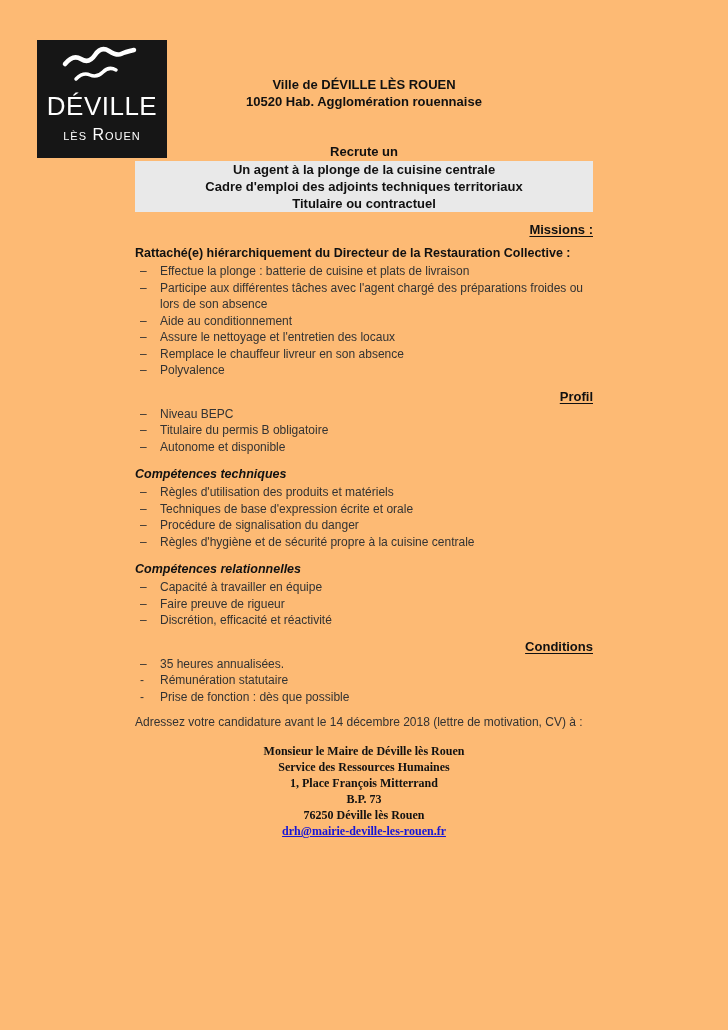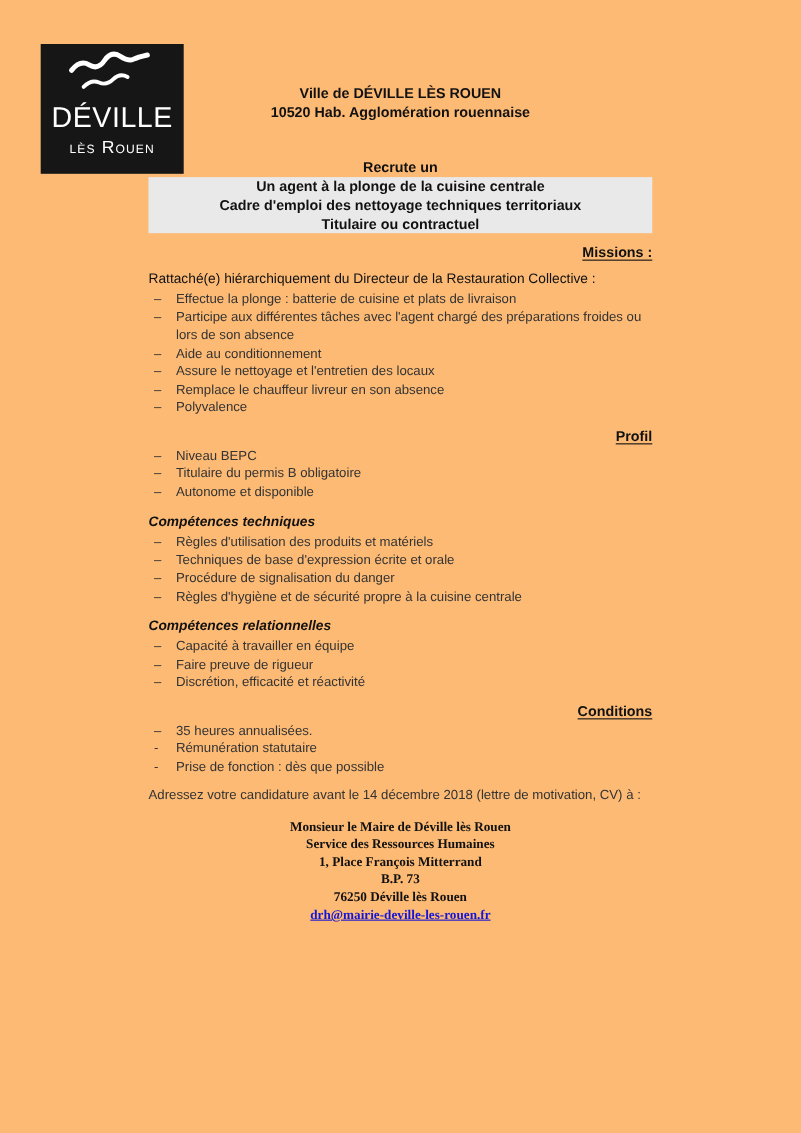--- a/index.html
+++ b/index.html
@@ -101,21 +101,21 @@
     font-weight: bold;
     font-style: italic;
     font-size: 12.5px;
     line-height: 15px;
     color: #111111;
     margin-top: 12px;
   }
 
   .intro-bold {
     margin-top: 8px;
-    font-weight: normal;
+    font-weight: bold;
     font-size: 12.5px;
     line-height: 16px;
     color: #111111;
   }
 
   .dlist { margin-top: 2px; }
   .dlist .row {
     position: relative;
     padding-left: 25px;
     font-size: 12px;
@@ -168,21 +168,21 @@
 
     <div class="doc-title">
       <div>Ville de DÉVILLE LÈS ROUEN</div>
       <div>10520 Hab. Agglomération rouennaise</div>
     </div>
 
     <div class="recruit-lead">Recrute un</div>
 
     <div class="banner">
       <div>Un agent à la plonge de la cuisine centrale</div>
-      <div>Cadre d'emploi des nettoyage techniques territoriaux</div>
+      <div>Cadre d'emploi des adjoints techniques territoriaux</div>
       <div>Titulaire ou contractuel</div>
     </div>
 
     <div class="sec-h m-missions">Missions :</div>
     <div class="intro-bold">Rattaché(e) hiérarchiquement du Directeur de la Restauration Collective :</div>
     <div class="dlist">
       <div class="row"><span class="mk">–</span><span>Effectue la plonge : batterie de cuisine et plats de livraison</span></div>
       <div class="row"><span class="mk">–</span><span>Participe aux différentes tâches avec l'agent chargé des préparations froides ou lors de son absence</span></div>
       <div class="row"><span class="mk">–</span><span>Aide au conditionnement</span></div>
       <div class="row"><span class="mk">–</span><span>Assure le nettoyage et l'entretien des locaux</span></div>

